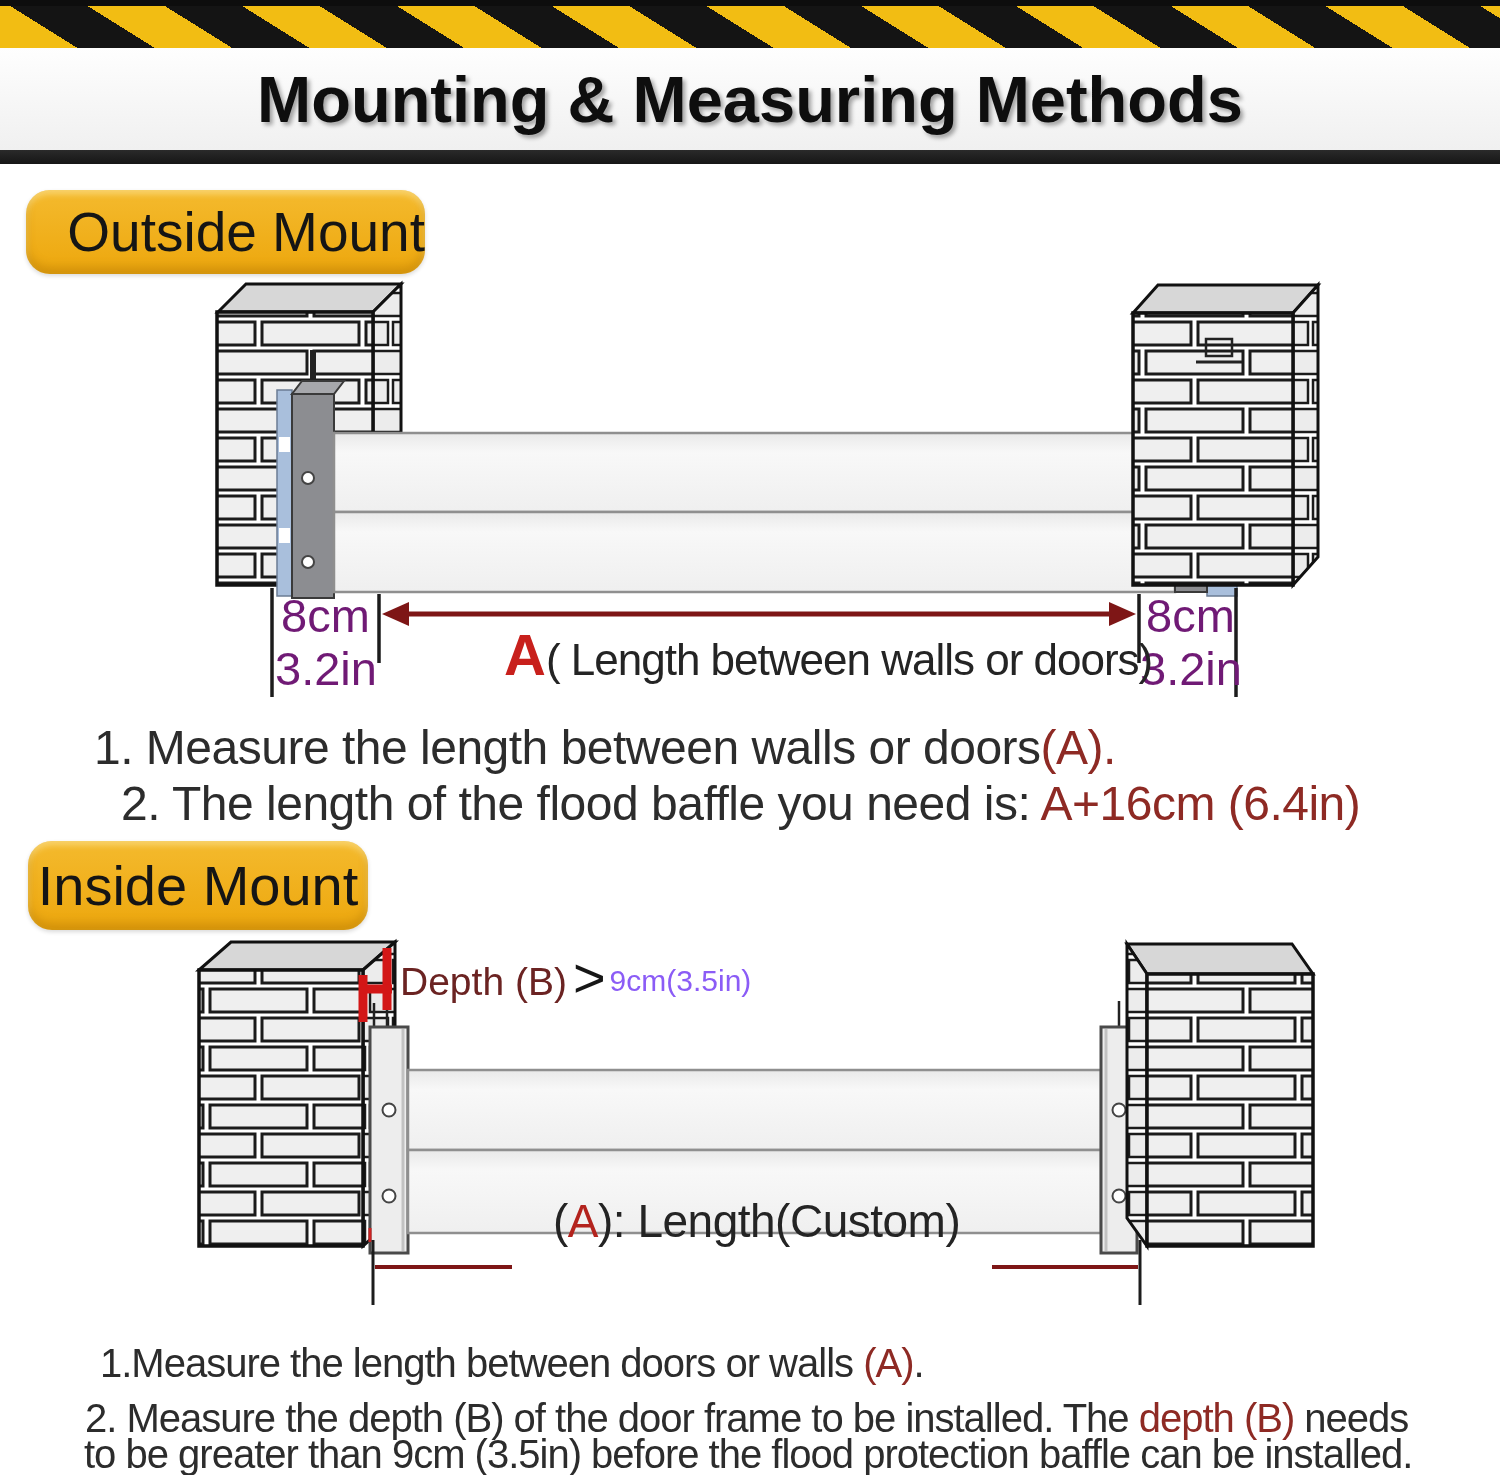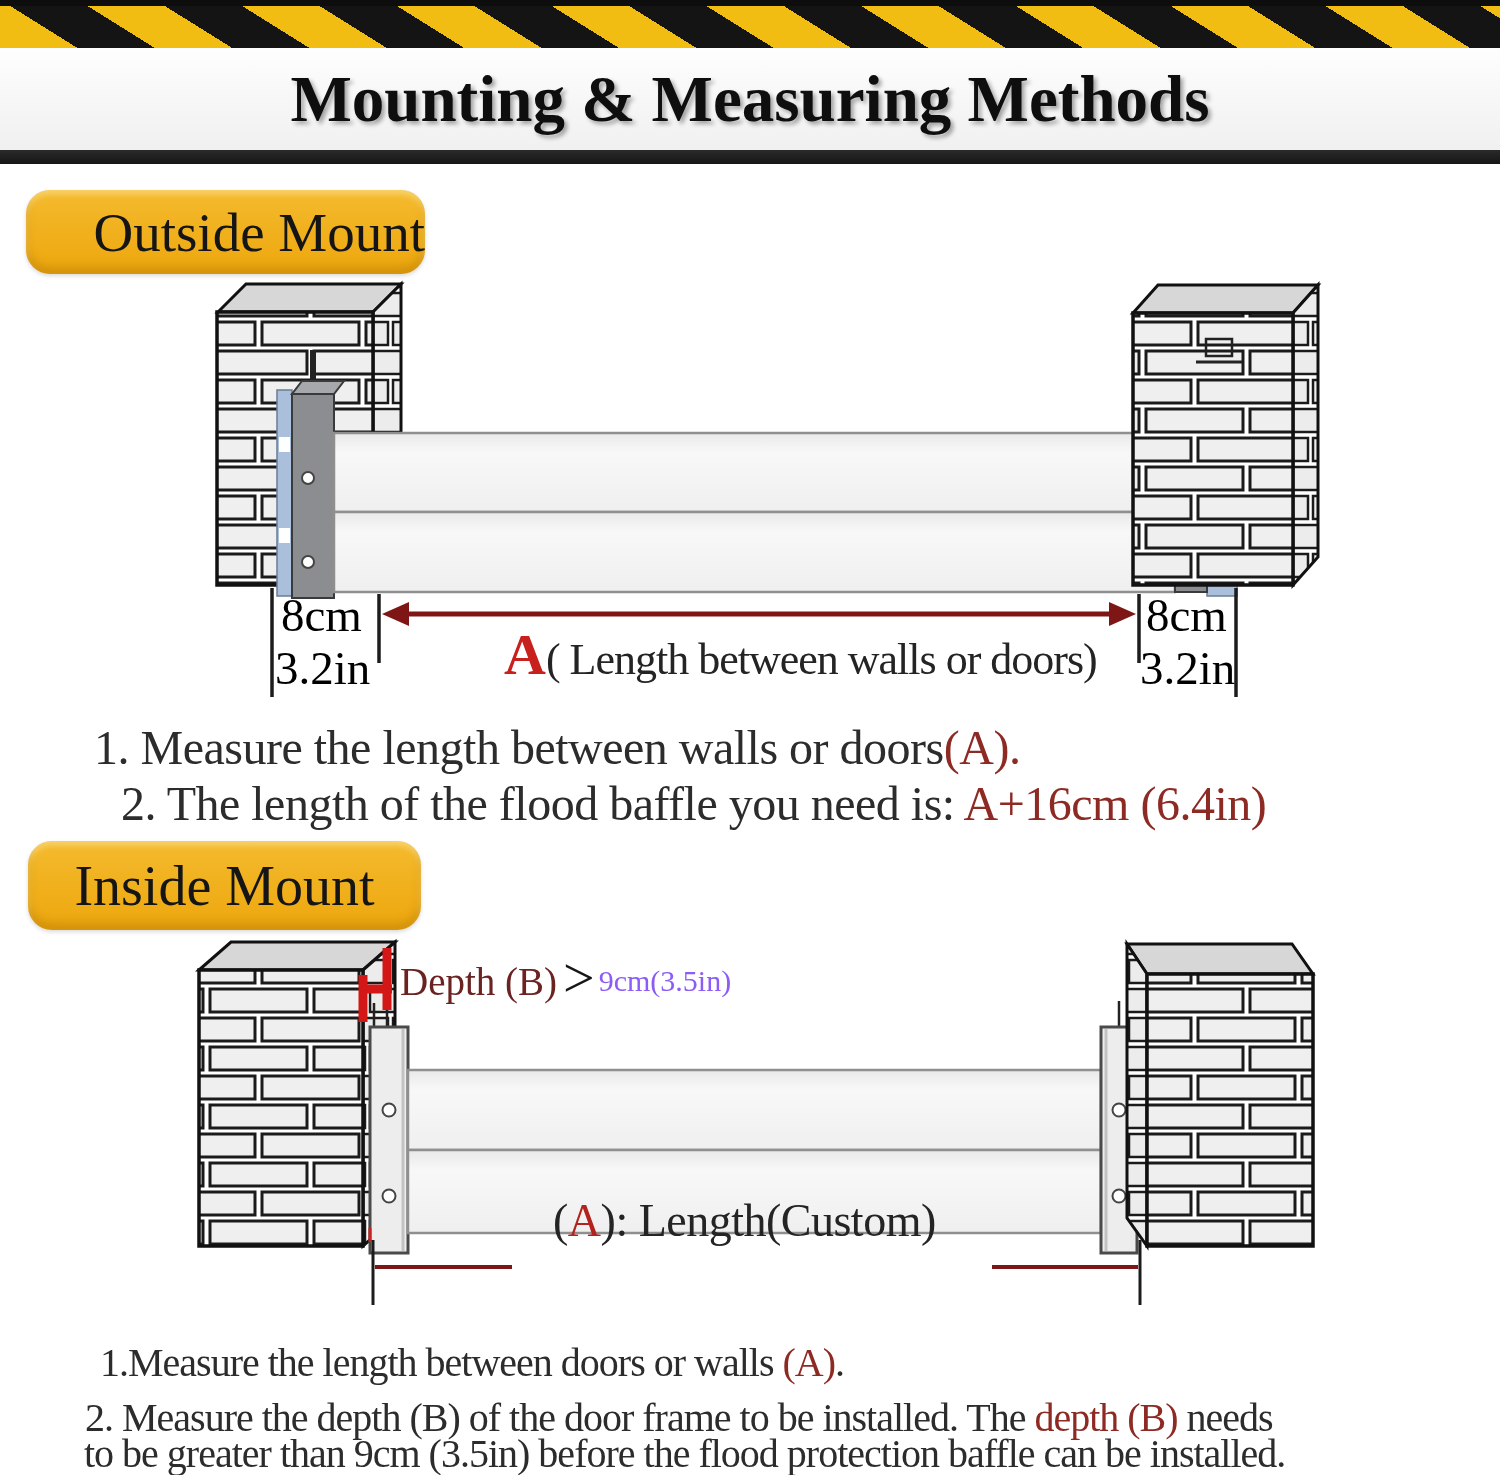--- a/index.html
+++ b/index.html
@@ -1,17 +1,17 @@
 <!DOCTYPE html>
 <html><head>
 <meta charset="utf-8">
 <style>
   html,body{margin:0;padding:0;background:#ffffff;}
   .page{position:relative;width:1500px;height:1475px;background:#ffffff;overflow:hidden;
-        font-family:Liberation Serif, serif;}
+        font-family:Liberation Sans, sans-serif;}
   .abs{position:absolute;}
 
   
   .hazard-tape{position:absolute;left:0;top:0;width:1500px;height:48px;
     border-top:6px solid #0d0d0d;box-sizing:border-box;
     background:repeating-linear-gradient(32deg,#F2BD13 0 41px,#141414 41px 82px);}
   .title-band{position:absolute;left:0;top:48px;width:1500px;height:102px;
     background:linear-gradient(#FEFEFE,#F0F0F0);
     display:flex;align-items:center;justify-content:center;}
   .title{margin:0;font-size:65px;font-weight:bold;color:#0e0e0e;letter-spacing:0;
@@ -19,21 +19,21 @@
   .dark-bar{position:absolute;left:0;top:150px;width:1500px;height:14px;
     background:linear-gradient(#2a2a2a,#161616);}
 
   
   .pill{position:absolute;background:linear-gradient(180deg,#F4BA2E,#EDA70D);
     border-radius:24px;display:flex;align-items:center;justify-content:center;
     color:#151515;box-shadow:inset 0 -7px 10px rgba(140,90,0,0.28), inset 0 4px 6px rgba(255,236,170,0.55),0 2px 4px rgba(0,0,0,0.15);}
   .pill span{white-space:nowrap;}
 
   
-  .m-label{position:absolute;font-size:47px;color:#000000;white-space:nowrap;line-height:1;}
+  .m-label{position:absolute;font-size:47px;color:#701a75;white-space:nowrap;line-height:1;}
   .span-label{position:absolute;white-space:nowrap;line-height:1;}
   .span-label .redA{font-size:58px;font-weight:bold;color:#C8201C;vertical-align:baseline;}
   .span-label .cap{font-size:44px;letter-spacing:-1px;color:#242424;vertical-align:baseline;}
   .note{position:absolute;font-size:48px;color:#2c2c2c;letter-spacing:-0.5px;white-space:nowrap;line-height:1.15;}
   .note-sm{font-size:40px;letter-spacing:-1px;}
   .note-red{color:#8E2A24;}
   .depth-line{position:absolute;display:flex;align-items:center;white-space:nowrap;line-height:1;}
   .depth-part{font-size:39px;color:#6B2322;}
   .depth-gt{font-size:56px;color:#161616;margin:0 4px 6px 6px;}
   .depth-val{font-size:30px;color:#8b5cf6;}
@@ -142,21 +142,21 @@
     <span class="redA">A</span><span class="cap">( Length between walls or doors)</span>
   </div>
 
   <div class="note" style="left:94px;top:720px;">
     <span>1. Measure the length between walls or doors</span><span class="note-red">(A).</span>
   </div>
   <div class="note" style="left:94px;top:776px;margin-left:27px;">
     <span>2. The length of the flood baffle you need is: </span><span class="note-red">A+16cm (6.4in)</span>
   </div>
 
-  <div class="pill" style="left:28px;top:841px;width:393px;height:89px;font-size:56px;">
+  <div class="pill" style="left:28px;top:841px;width:340px;height:89px;font-size:56px;">
     <span>Inside Mount</span>
   </div>
 
   <svg class="abs" style="left:0;top:938px;" width="1500" height="412" viewBox="0 938 1500 412">
 
     <g>
       <path d="M199,970 L231,942 L395,942 L363,970 Z" fill="#D7D7D7" stroke="#111" stroke-width="3"></path>
       <path d="M363,970 L395,942 L395,1218 L363,1246 Z" fill="url(#brickS)" stroke="#111" stroke-width="3"></path>
       <rect x="199" y="970" width="164" height="276" fill="url(#brickF)" stroke="#111" stroke-width="3.5"></rect>
     </g>

